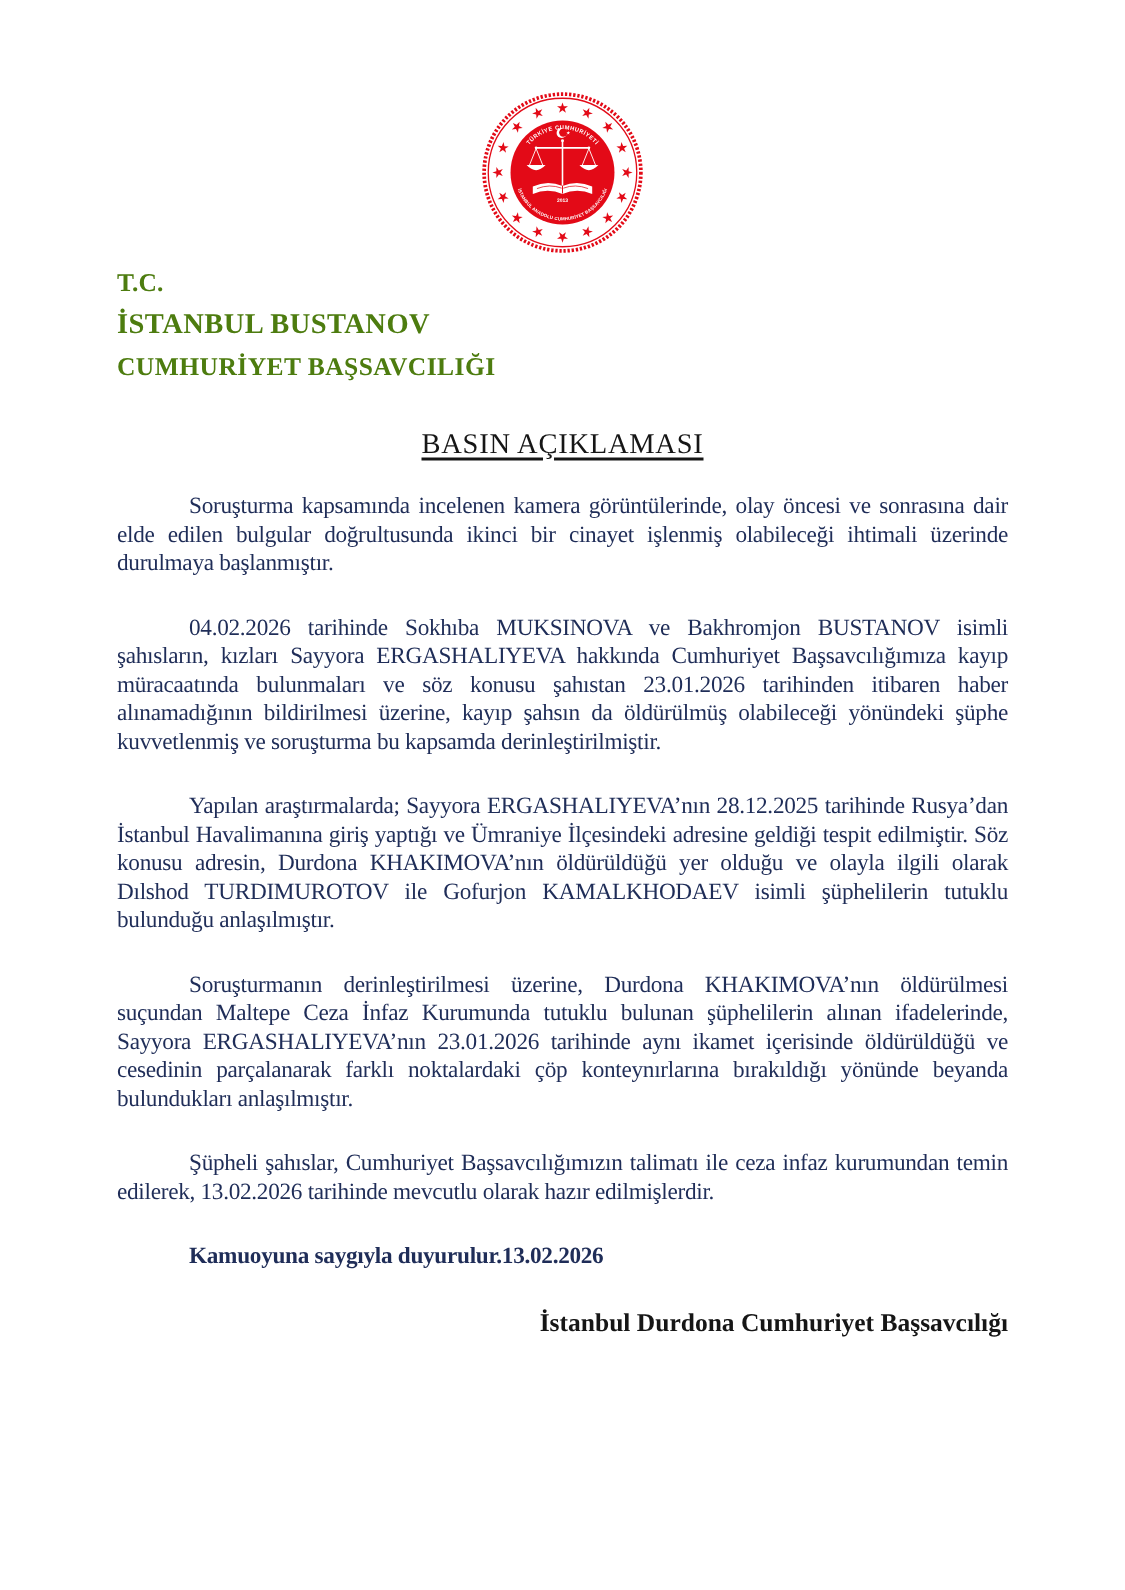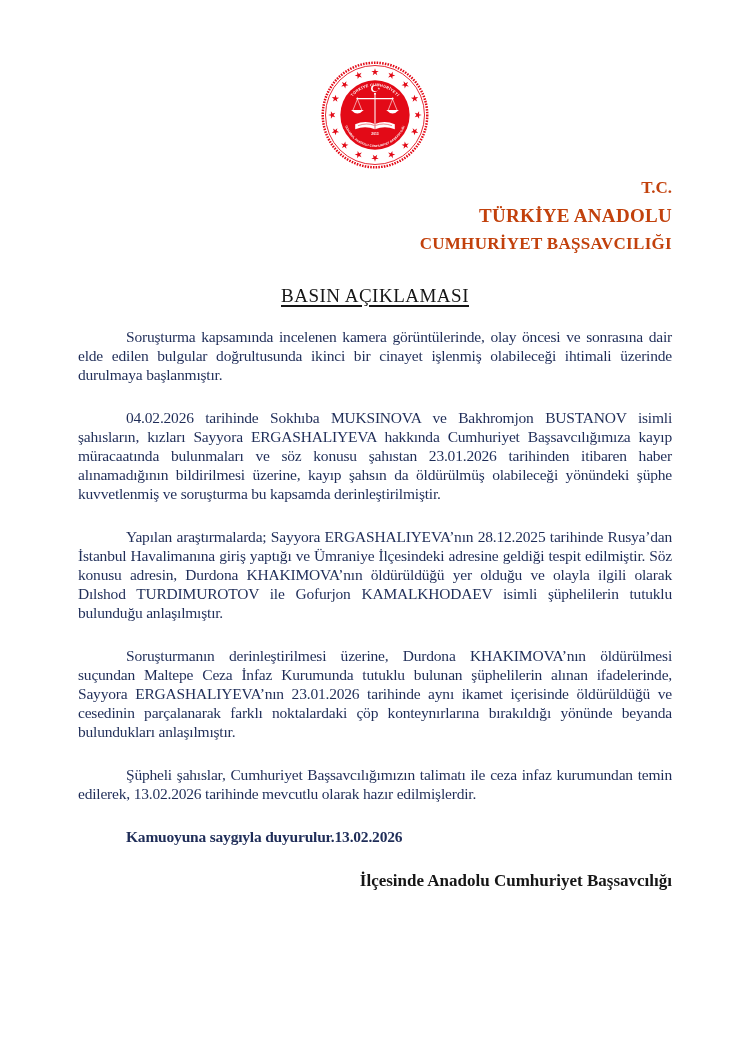--- a/index.html
+++ b/index.html
@@ -16,22 +16,22 @@
     padding: 0 78px;
     background: #ffffff;
     position: relative;
   }
   .seal-wrap {
     padding-top: 60px;
     text-align: center;
   }
   .seal-wrap svg { display: inline-block; }
   .hdr {
-    text-align: right;
-    color: #c2410c;
+    text-align: left;
+    color: #4d7c0f;
     font-weight: bold;
   }
   .hdr-tc   { margin-top: 3px;  font-size: 17px; line-height: 22px; }
   .hdr-l2   { margin-top: 5px;  font-size: 19px; line-height: 24px; letter-spacing: .3px; }
   .hdr-l3   { margin-top: 4px;  font-size: 17px; line-height: 24px; letter-spacing: .3px; }
   .doc-title {
     margin-top: 28px;
     text-align: center;
     font-size: 19px;
     line-height: 23px;
@@ -130,31 +130,31 @@
         <path d="M64,117 Q82,108.5 100,116.5 Q118,108.5 136,117 L136,126 Q118,118.5 100,126 Q82,118.5 64,126 Z" fill="#ffffff"></path>
         <path d="M69,119.5 Q84.5,113.5 99,119 M131,119.5 Q115.5,113.5 101,119" stroke="#e30a17" stroke-width="0.9" fill="none"></path>
         <rect x="99.4" y="116" width="1.2" height="9.5" fill="#e30a17"></rect>
       </g>
 
       <text x="100" y="135.5" font-size="6" font-weight="bold" fill="#ffffff" text-anchor="middle" font-family="Liberation Sans, sans-serif">2013</text>
     </svg>
   </div>
 
   <div class="hdr hdr-tc">T.C.</div>
-  <div class="hdr hdr-l2">TÜRKİYE ANADOLU</div>
+  <div class="hdr hdr-l2">İSTANBUL BUSTANOV</div>
   <div class="hdr hdr-l3">CUMHURİYET BAŞSAVCILIĞI</div>
 
   <div class="doc-title">
     <span>BASIN AÇIKLAMASI</span>
   </div>
 
   <div class="body-block">
     <p>Soruşturma kapsamında incelenen kamera görüntülerinde, olay öncesi ve sonrasına dair elde edilen bulgular doğrultusunda ikinci bir cinayet işlenmiş olabileceği ihtimali üzerinde durulmaya başlanmıştır.</p>
     <p>04.02.2026 tarihinde Sokhıba MUKSINOVA ve Bakhromjon BUSTANOV isimli şahısların, kızları Sayyora ERGASHALIYEVA hakkında Cumhuriyet Başsavcılığımıza kayıp müracaatında bulunmaları ve söz konusu şahıstan 23.01.2026 tarihinden itibaren haber alınamadığının bildirilmesi üzerine, kayıp şahsın da öldürülmüş olabileceği yönündeki şüphe kuvvetlenmiş ve soruşturma bu kapsamda derinleştirilmiştir.</p>
     <p>Yapılan araştırmalarda; Sayyora ERGASHALIYEVA’nın 28.12.2025 tarihinde Rusya’dan İstanbul Havalimanına giriş yaptığı ve Ümraniye İlçesindeki adresine geldiği tespit edilmiştir. Söz konusu adresin, Durdona KHAKIMOVA’nın öldürüldüğü yer olduğu ve olayla ilgili olarak Dılshod TURDIMUROTOV ile Gofurjon KAMALKHODAEV isimli şüphelilerin tutuklu bulunduğu anlaşılmıştır.</p>
     <p>Soruşturmanın derinleştirilmesi üzerine, Durdona KHAKIMOVA’nın öldürülmesi suçundan Maltepe Ceza İnfaz Kurumunda tutuklu bulunan şüphelilerin alınan ifadelerinde, Sayyora ERGASHALIYEVA’nın 23.01.2026 tarihinde aynı ikamet içerisinde öldürüldüğü ve cesedinin parçalanarak farklı noktalardaki çöp konteynırlarına bırakıldığı yönünde beyanda bulundukları anlaşılmıştır.</p>
     <p>Şüpheli şahıslar, Cumhuriyet Başsavcılığımızın talimatı ile ceza infaz kurumundan temin edilerek, 13.02.2026 tarihinde mevcutlu olarak hazır edilmişlerdir.</p>
     <p>Kamuoyuna saygıyla duyurulur.13.02.2026</p>
   </div>
 
-  <div class="sig">İlçesinde Anadolu Cumhuriyet Başsavcılığı</div>
+  <div class="sig">İstanbul Durdona Cumhuriyet Başsavcılığı</div>
 
 </div>
 
 </body></html>

